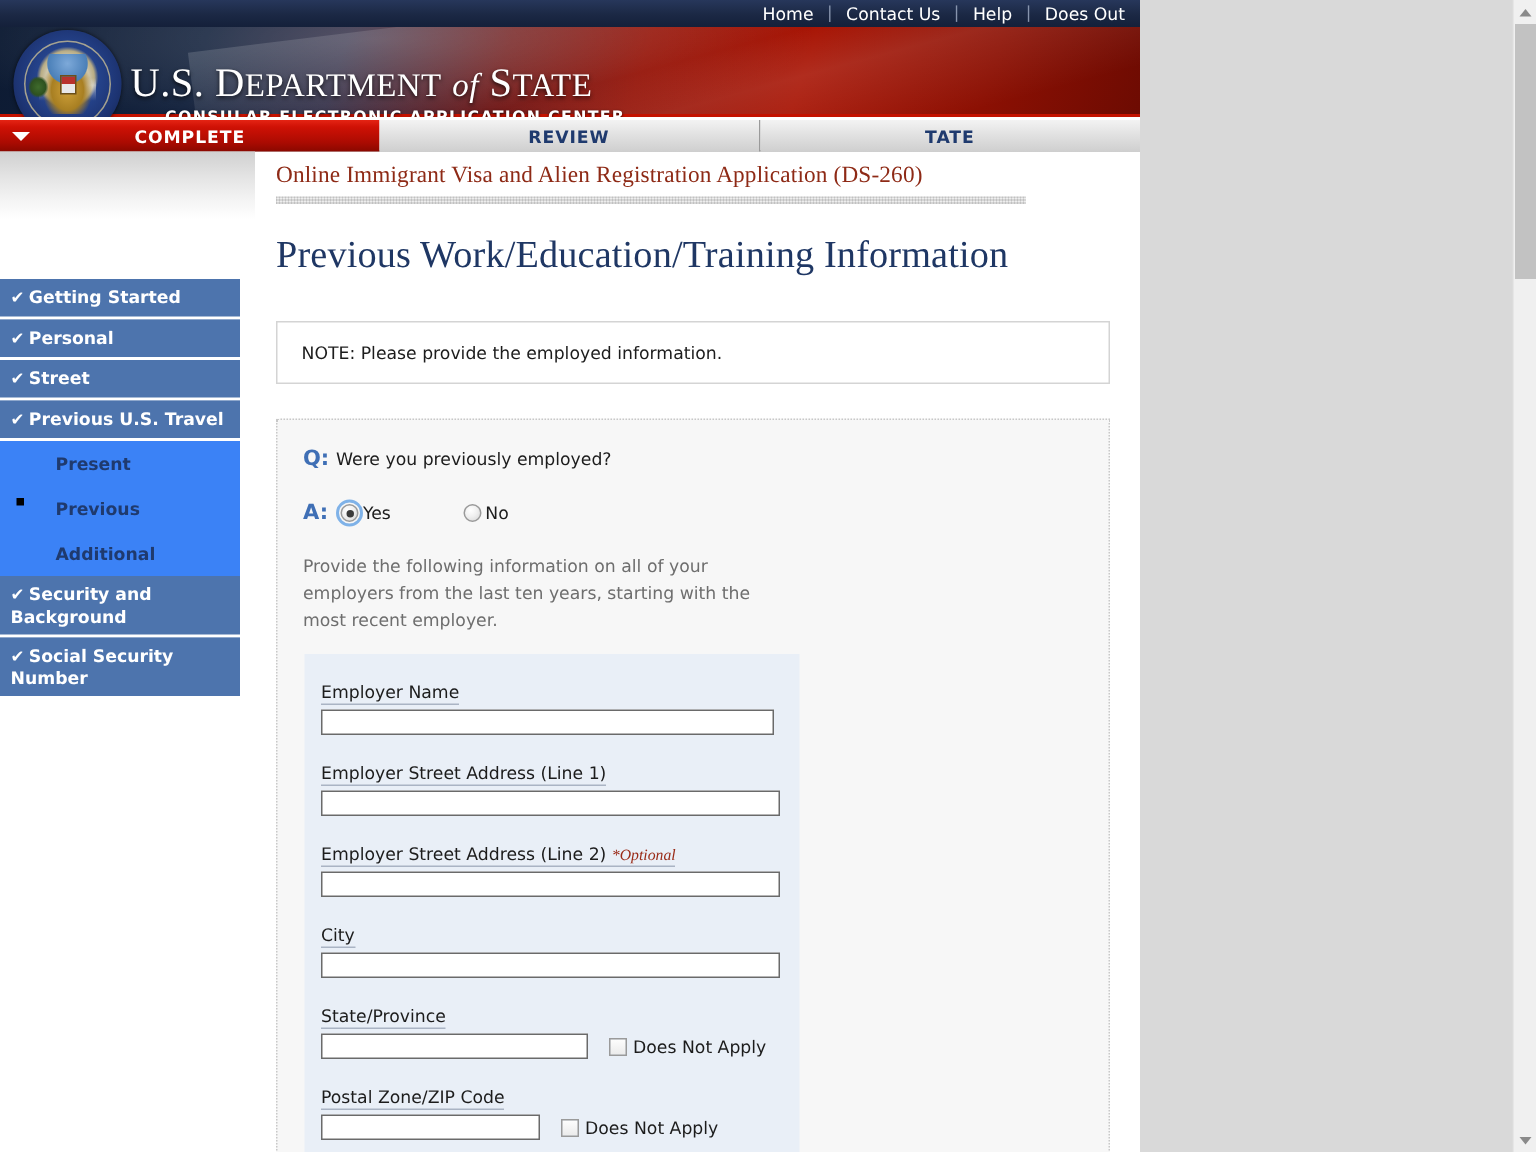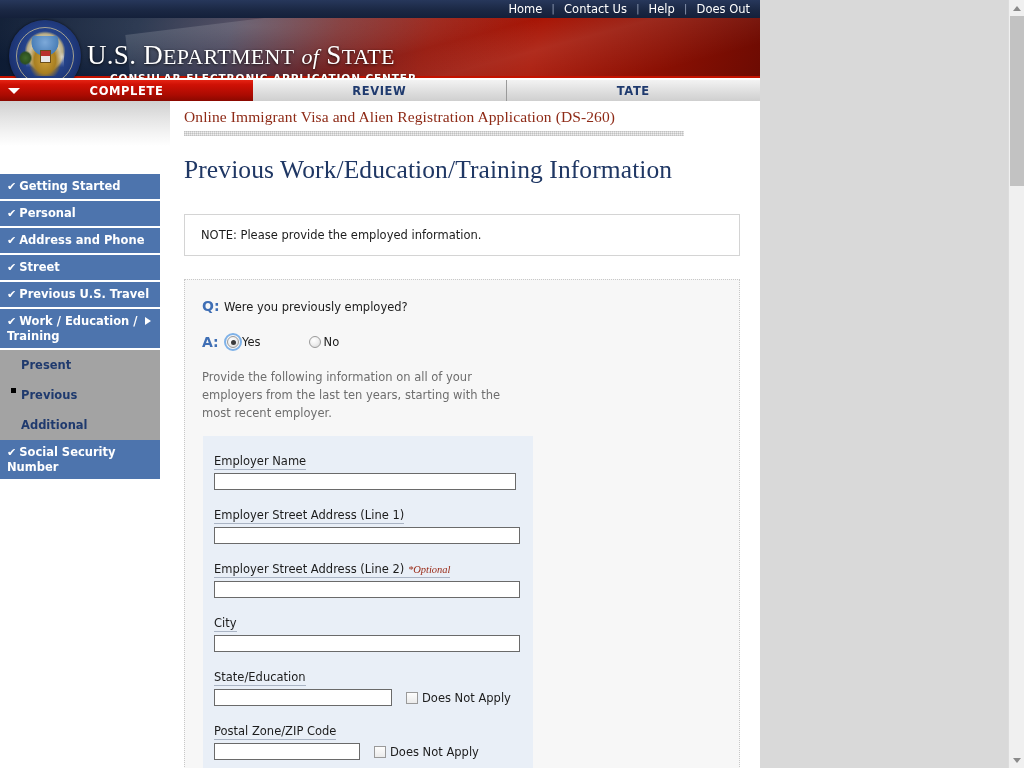--- a/index.html
+++ b/index.html
@@ -175,21 +175,21 @@
 
   
   #leftfade {
     position: absolute; left: 0; top: 101px;
     width: 170px; height: 45px;
     background: linear-gradient(180deg, #d0d0d0 0%, #e4e4e4 38%, #f4f4f4 72%, #ffffff 100%);
   }
 
   
   #sidebar {
-    position: absolute; left: 0; top: 174px;
+    position: absolute; left: 0; top: 186px;
     width: 160px;
   }
   .nav-item {
     background: #4d74ad;
     color: #ffffff;
     font-size: 11.5px;
     font-weight: bold;
     font-family: "DejaVu Sans", sans-serif;
     padding: 5px 8px 5px 7px;
     border-bottom: 2px solid #ffffff;
@@ -207,24 +207,24 @@
     width: 0; height: 0;
     border-top: 4px solid transparent;
     border-bottom: 4px solid transparent;
     border-left: 6px solid #ffffff;
   }
   .sub-item {
     color: #1f3a6e;
     font-size: 11.5px;
     font-weight: bold;
     font-family: "DejaVu Sans", sans-serif;
-    padding: 8px 8px 8px 21px;
+    padding: 8px 8px 8px 37px;
     position: relative;
     cursor: pointer;
-    background: #a3a3a3;
+    background: #3b82f6;
   }
   .sub-item .bullet {
     position: absolute; left: 11px; top: 8px;
     width: 5px; height: 5px;
     background: #000000;
   }
 
   
   #main {
     position: absolute; left: 184px; top: 108px;
@@ -483,44 +483,40 @@
   <div id="leftfade"></div>
 
   <div id="sidebar">
     <div class="nav-item">
       <span class="chk">✔</span><span>Getting Started</span>
     </div>
     <div class="nav-item">
       <span class="chk">✔</span><span>Personal</span>
     </div>
     <div class="nav-item">
-      <span class="chk">✔</span><span>Address and Phone</span>
-    </div>
-    <div class="nav-item">
       <span class="chk">✔</span><span>Street</span>
     </div>
     <div class="nav-item">
       <span class="chk">✔</span><span>Previous U.S. Travel</span>
-    </div>
-    <div class="nav-item">
-      <span class="chk">✔</span><span>Work / Education / Training</span>
-      <span class="arrow"></span>
     </div>
 
     <div class="sub-item">
       <span>Present</span>
     </div>
     <div class="sub-item">
       <span class="bullet"></span>
       <span>Previous</span>
     </div>
     <div class="sub-item">
       <span>Additional</span>
     </div>
 
+    <div class="nav-item">
+      <span class="chk">✔</span><span>Security and Background</span>
+    </div>
     <div class="nav-item">
       <span class="chk">✔</span><span>Social Security Number</span>
     </div>
   </div>
 
   <div id="main">
     <div id="subtitle">Online Immigrant Visa and Alien Registration Application (DS-260)</div>
     <div id="rule"></div>
     <div id="pagetitle">Previous Work/Education/Training Information</div>
 
@@ -567,21 +563,21 @@
           <div class="flabel"><span>Employer Street Address (Line 2)</span> <span class="opt-mark">*Optional</span></div>
           <input class="finput w-wide" type="text" value="" style="">
         </div>
 
         <div class="fgroup">
           <div class="flabel">City</div>
           <input class="finput w-wide" type="text" value="" style="">
         </div>
 
         <div class="fgroup">
-          <div class="flabel">State/Education</div>
+          <div class="flabel">State/Province</div>
           <div class="inline-row">
             <input class="finput w-mid" type="text" value="" style="">
             <span class="chk-wrap">
               <span class="checkbox"></span>
               <span>Does Not Apply</span>
             </span>
           </div>
         </div>
 
         <div class="fgroup">

